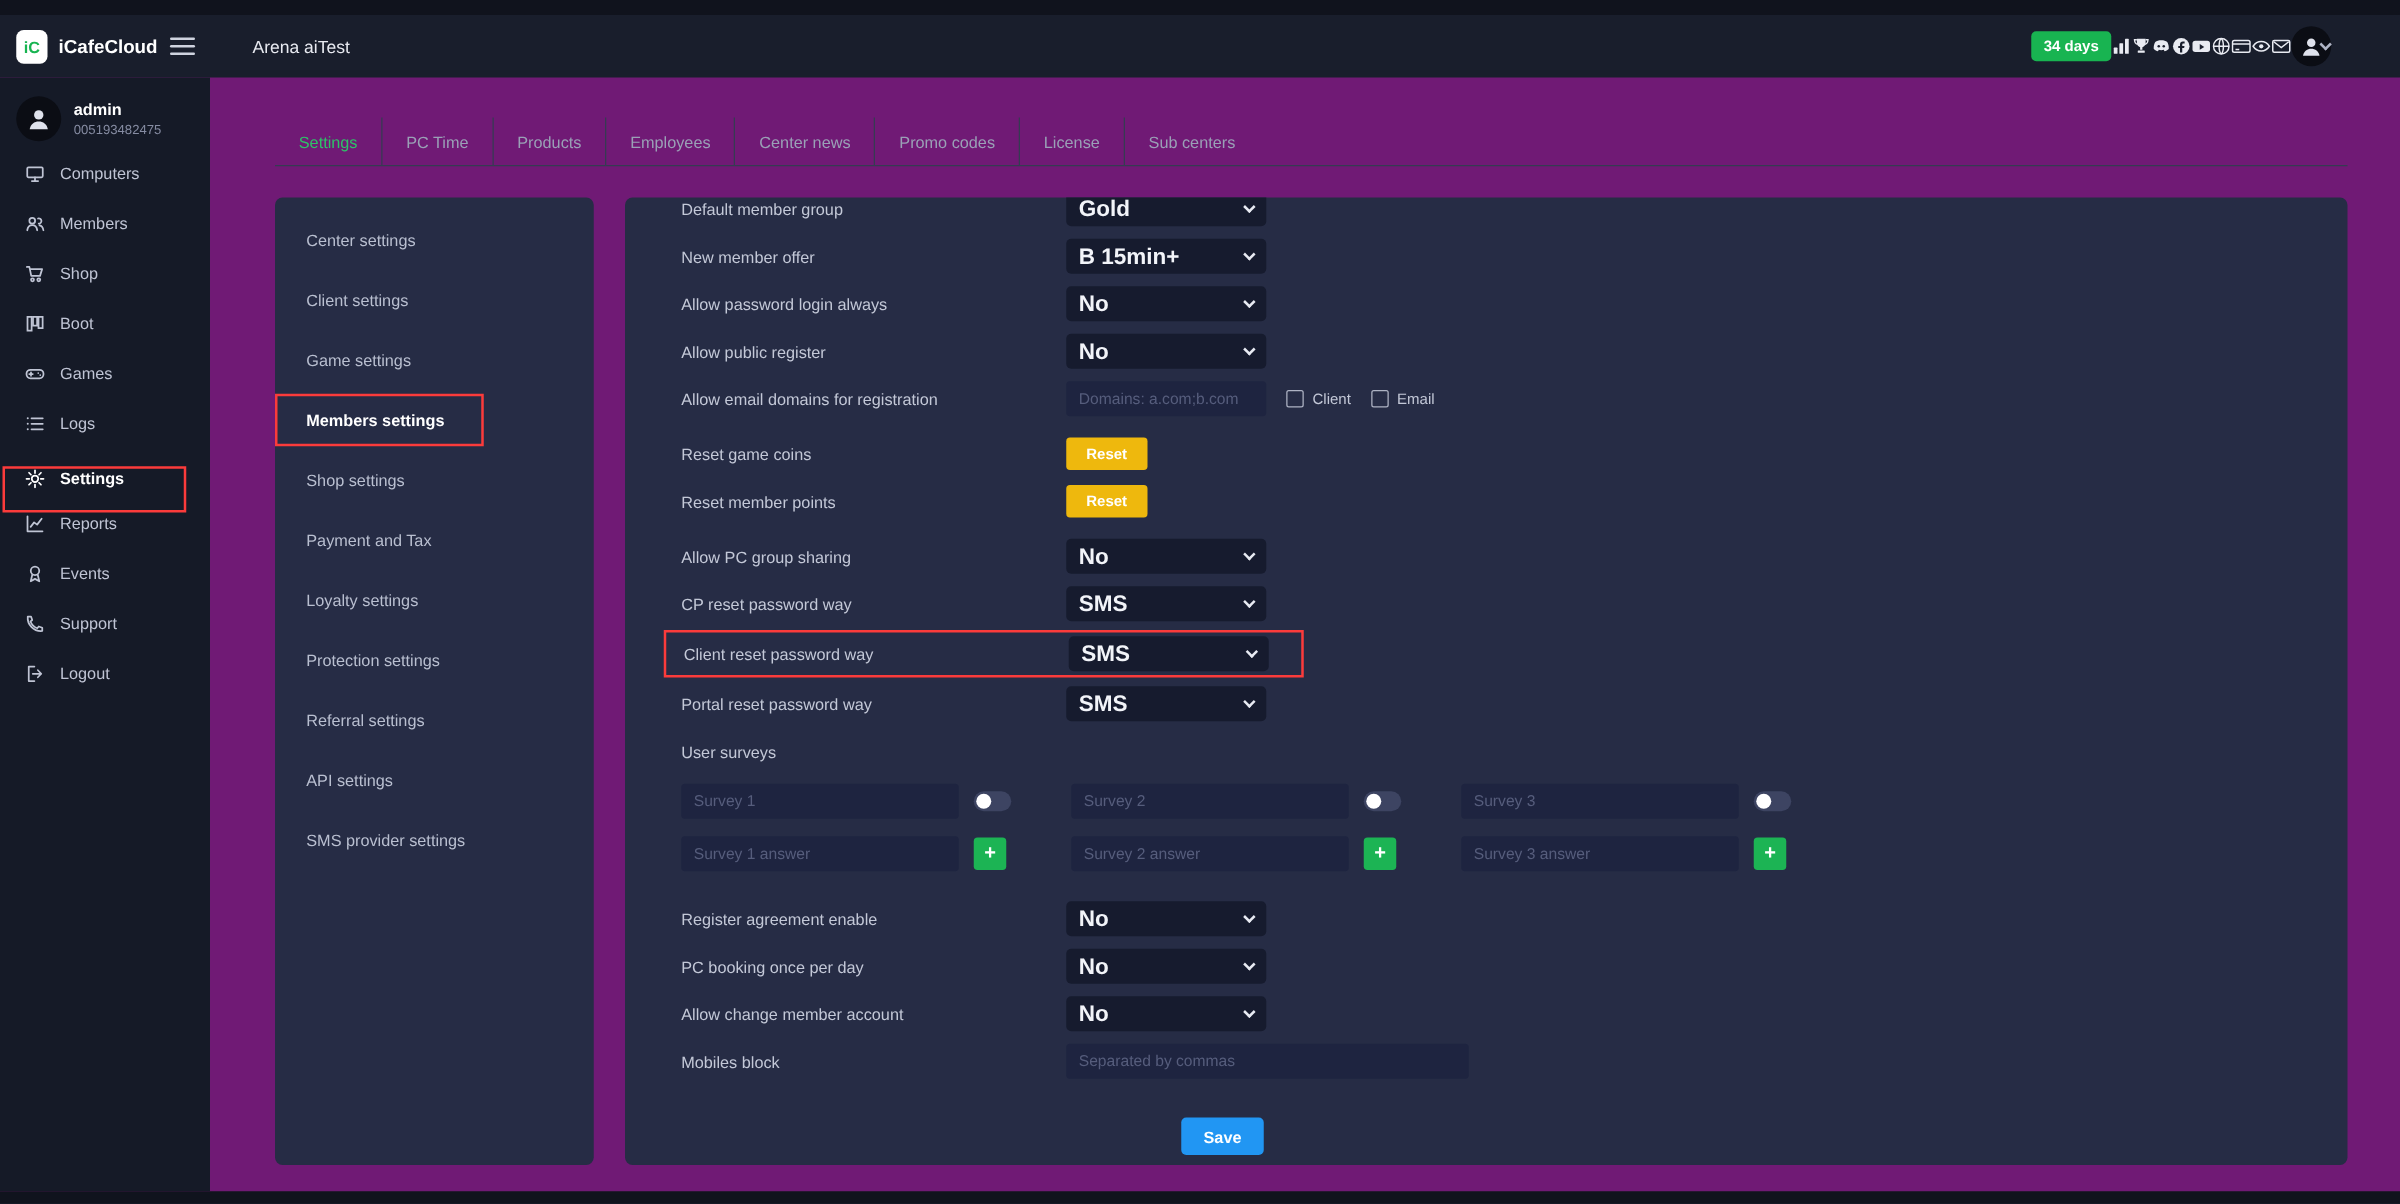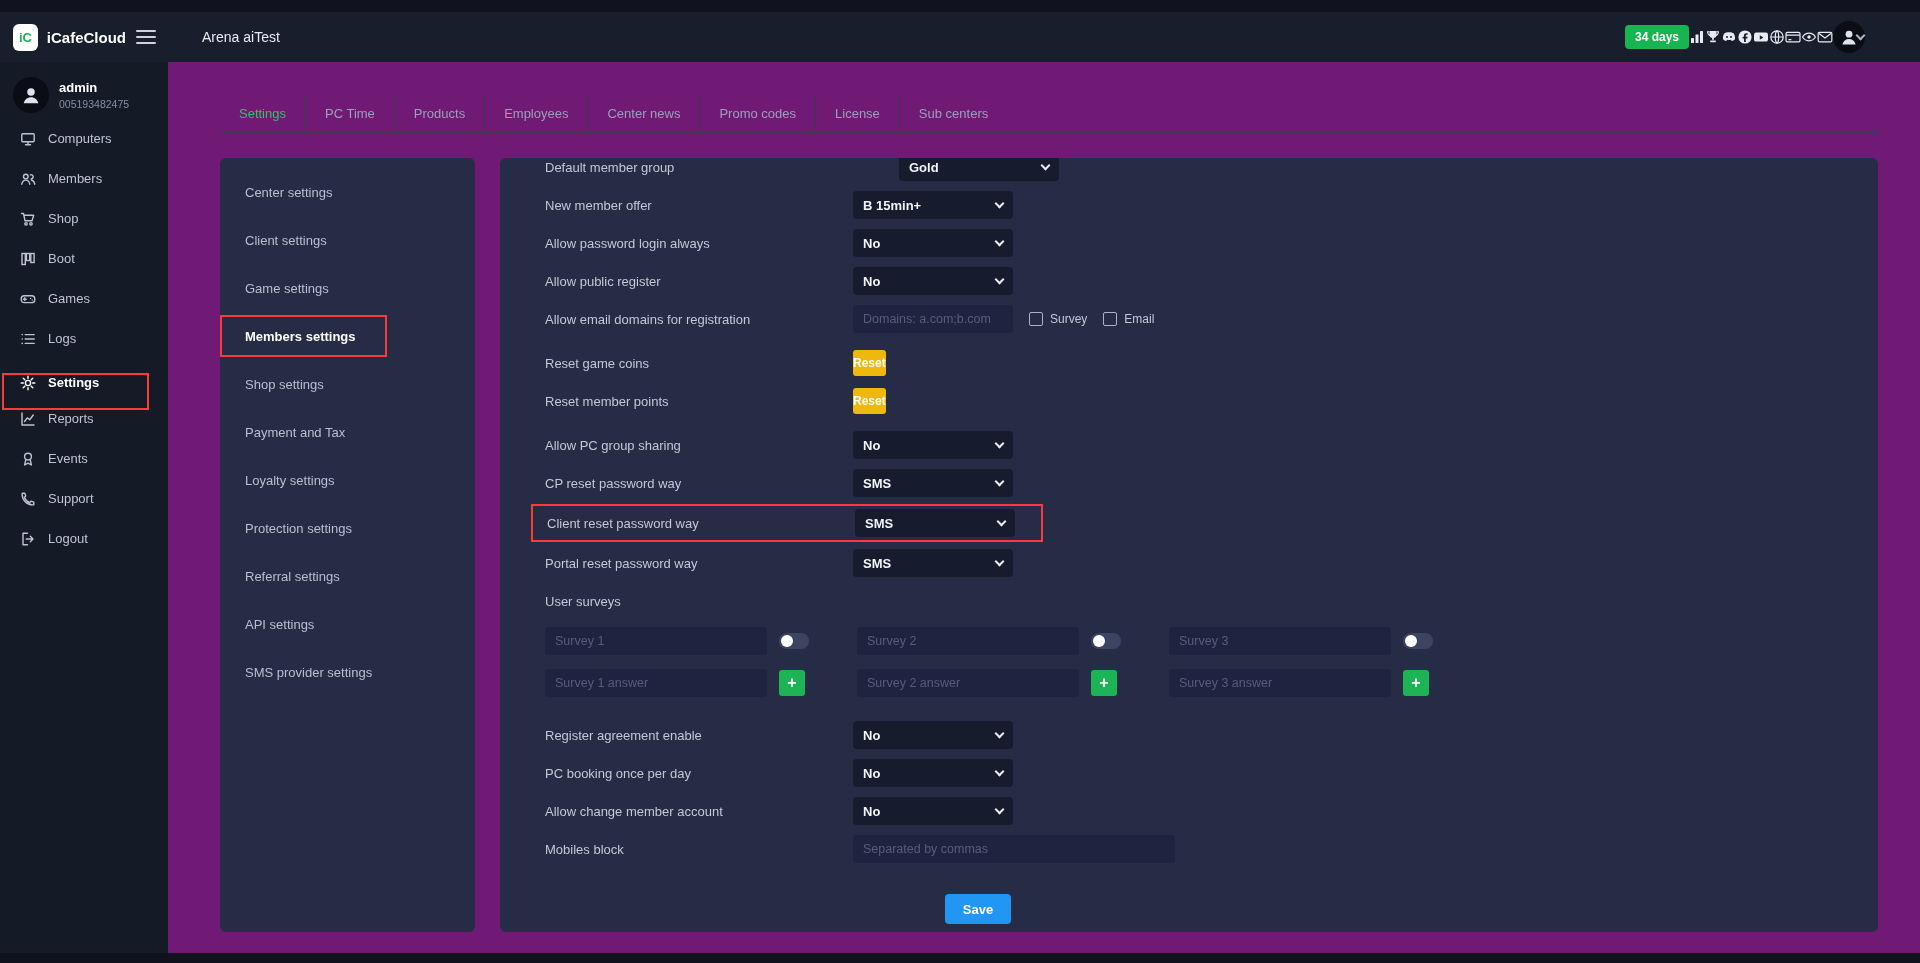--- a/index.html
+++ b/index.html
@@ -44,33 +44,33 @@
 
   .panels { display:flex; gap:25px; margin:25px 42px 0 52px; height:774px; }
   .panel { background:#262c45; border-radius:6px; }
   .subnav { width:255px; padding-top:10px; flex:none; }
   .subnav-item { height:48px; display:flex; align-items:center; padding-left:25px; font-size:13px; color:#b9bfd0; cursor:pointer; }
   .sub-red { border:2px solid #fb3b3b; width:167px; height:42px; margin:3px 0; display:flex; }
   .sub-red .subnav-item { height:38px; padding-left:23px; color:#ffffff; font-weight:bold; width:100%; }
 
   .content { flex:1; padding:2px 40px 0 45px; overflow:hidden; }
   .frow { display:flex; align-items:center; min-height:38px; }
-  .frow.first { margin-top:-12px;gap:46px; }
+  .frow.first { margin-top:-12px; }
   .frow.gap-top { margin-top:6px; }
   .flabel { flex:0 0 308px; font-size:13px; color:#c3c8d7; padding-right:10px; }
   .select { width:160px; height:28px; background:#161b2e; border-radius:4px; display:flex; align-items:center; justify-content:space-between; padding:0 10px; cursor:pointer; flex:none; }
-  .select .val { color:#f2f4f9; font-size:13px; font-weight:bold; }
+  .select .val { color:#f2f4f9; font-size:18px; font-weight:bold; }
   .text-input { height:28px; background:#1e2440; border:none; border-radius:3px; padding:0 10px; font-size:12.5px; color:#dfe3ee; outline:none; }
   .text-input::placeholder { color:#565d7c; }
   .w-email { width:160px; }
   .w-survey { width:222px; }
   .w-mobiles { width:322px; }
   .cb { width:14px; height:14px; border:1.5px solid #aeb3c4; border-radius:2px; background:transparent; margin:0 7px 0 16px; flex:none; cursor:pointer; }
   .cb-label { font-size:12px; color:#c3c8d7; }
-  .reset-btn { height:26px; padding:0 0; background:#eeb80d; border:none; border-radius:3px; color:#ffffff; font-size:12px; font-weight:bold; cursor:pointer; }
+  .reset-btn { height:26px; padding:0 16px; background:#eeb80d; border:none; border-radius:3px; color:#ffffff; font-size:12px; font-weight:bold; cursor:pointer; }
   .hl-box { display:flex; align-items:center; border:2px solid #fb3b3b; padding:3px 26px 3px 14px; margin-left:-14px; }
   .section-label { font-size:13px; color:#c3c8d7; min-height:38px; display:flex; align-items:center; }
   .survey-grid { display:grid; grid-template-columns:312px 312px 312px; align-items:center; min-height:42px; }
   .survey-cell { display:flex; align-items:center; }
   .toggle { width:30px; height:16px; border-radius:8px; background:#3d4462; position:relative; margin-left:12px; cursor:pointer; flex:none; }
   .toggle::after { content:''; position:absolute; left:2px; top:2px; width:12px; height:12px; border-radius:50%; background:#ffffff; }
   .plus-btn { width:26px; height:26px; background:#1cb454; border:none; border-radius:3px; color:#ffffff; font-size:16px; font-weight:bold; margin-left:12px; cursor:pointer; line-height:1; }
   .save-btn { width:66px; height:30px; background:#2196f3; border:none; border-radius:4px; color:#ffffff; font-size:13px; font-weight:bold; margin:26px 0 0 400px; cursor:pointer; }
 </style>
 </head>
@@ -327,21 +327,21 @@
           <div class="select">
             <span class="val">No</span>
               <span class="chev"></span>
           </div>
         </div>
 
         <div class="frow">
           <div class="flabel">Allow email domains for registration</div>
           <input class="text-input w-email" type="text" placeholder="Domains: a.com;b.com" style="">
           <span class="cb"></span>
-          <span class="cb-label">Survey</span>
+          <span class="cb-label">Client</span>
           <span class="cb"></span>
           <span class="cb-label">Email</span>
         </div>
 
         <div class="frow gap-top">
           <div class="flabel">Reset game coins</div>
           <button class="reset-btn">Reset</button>
         </div>
 
         <div class="frow">

